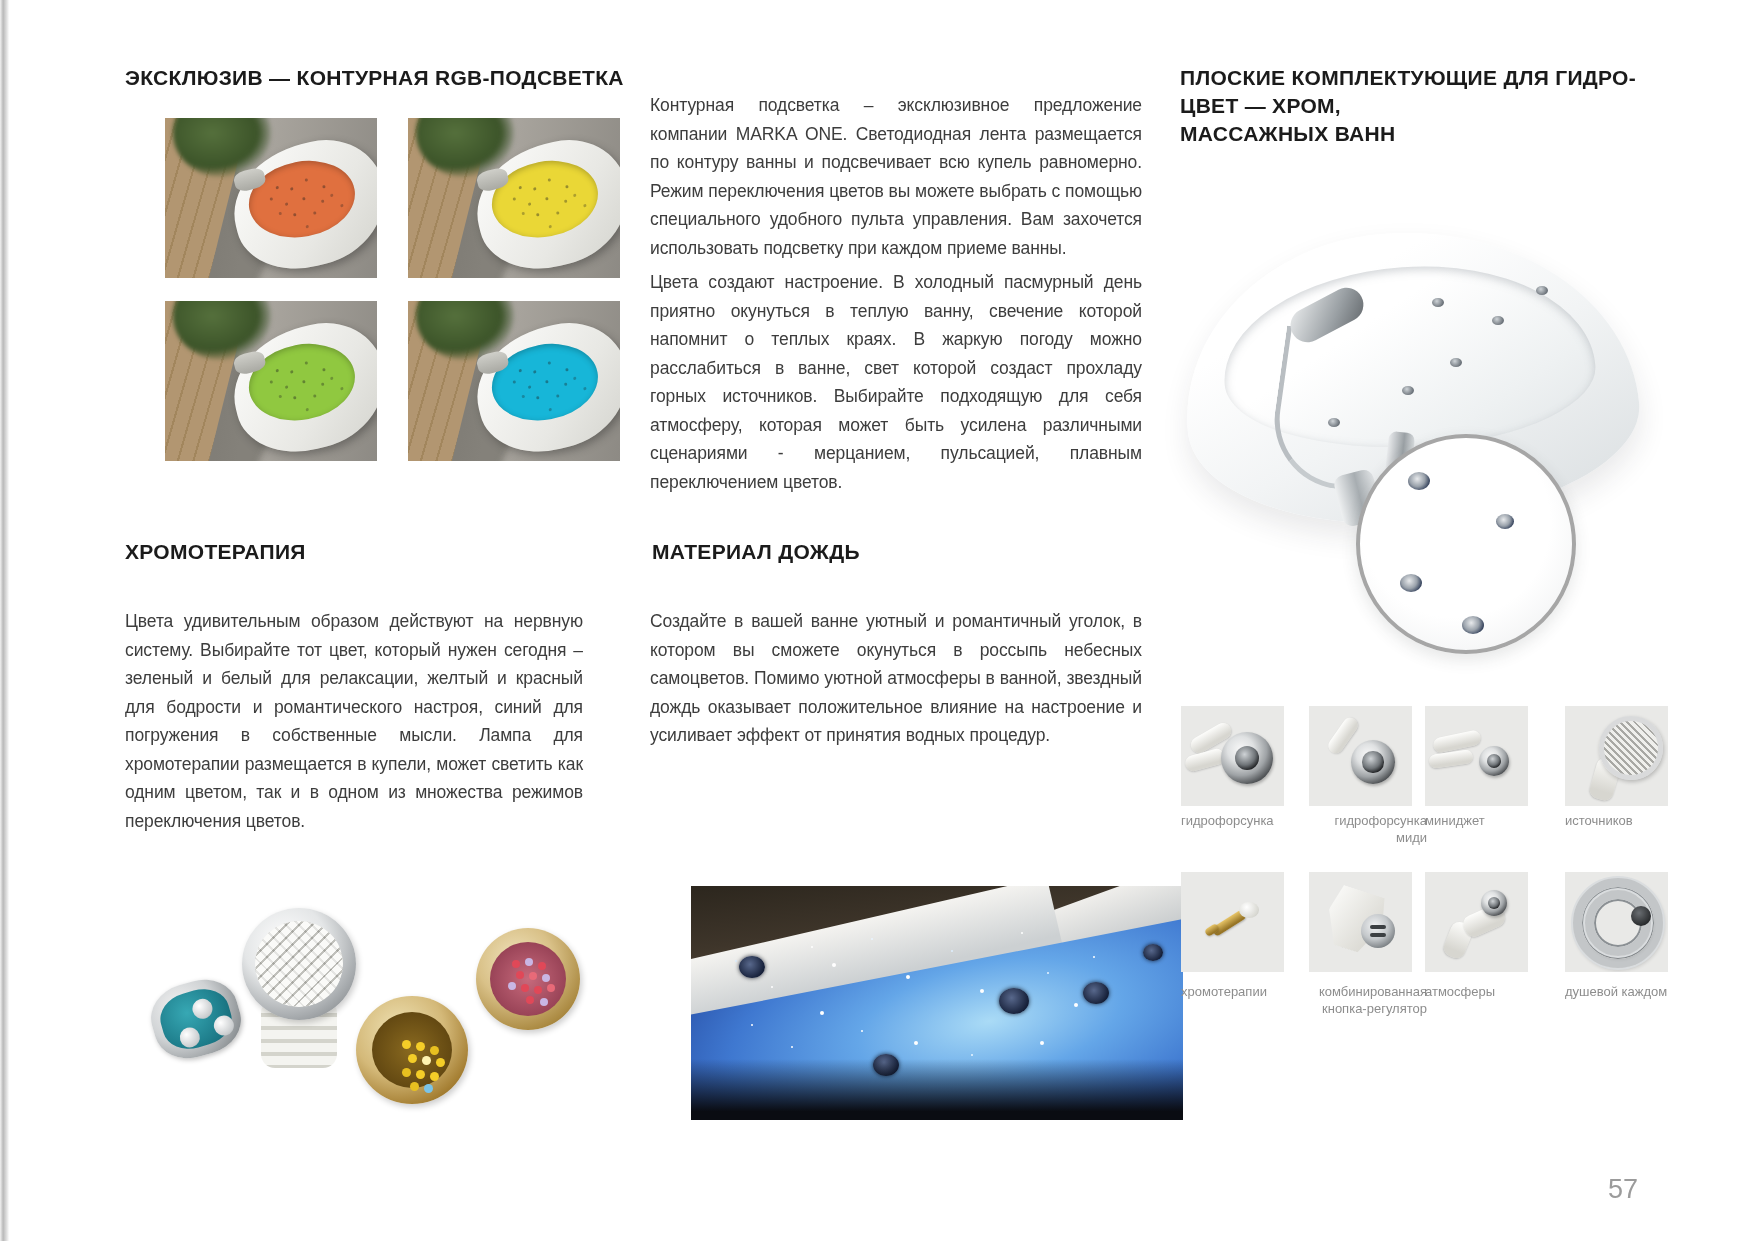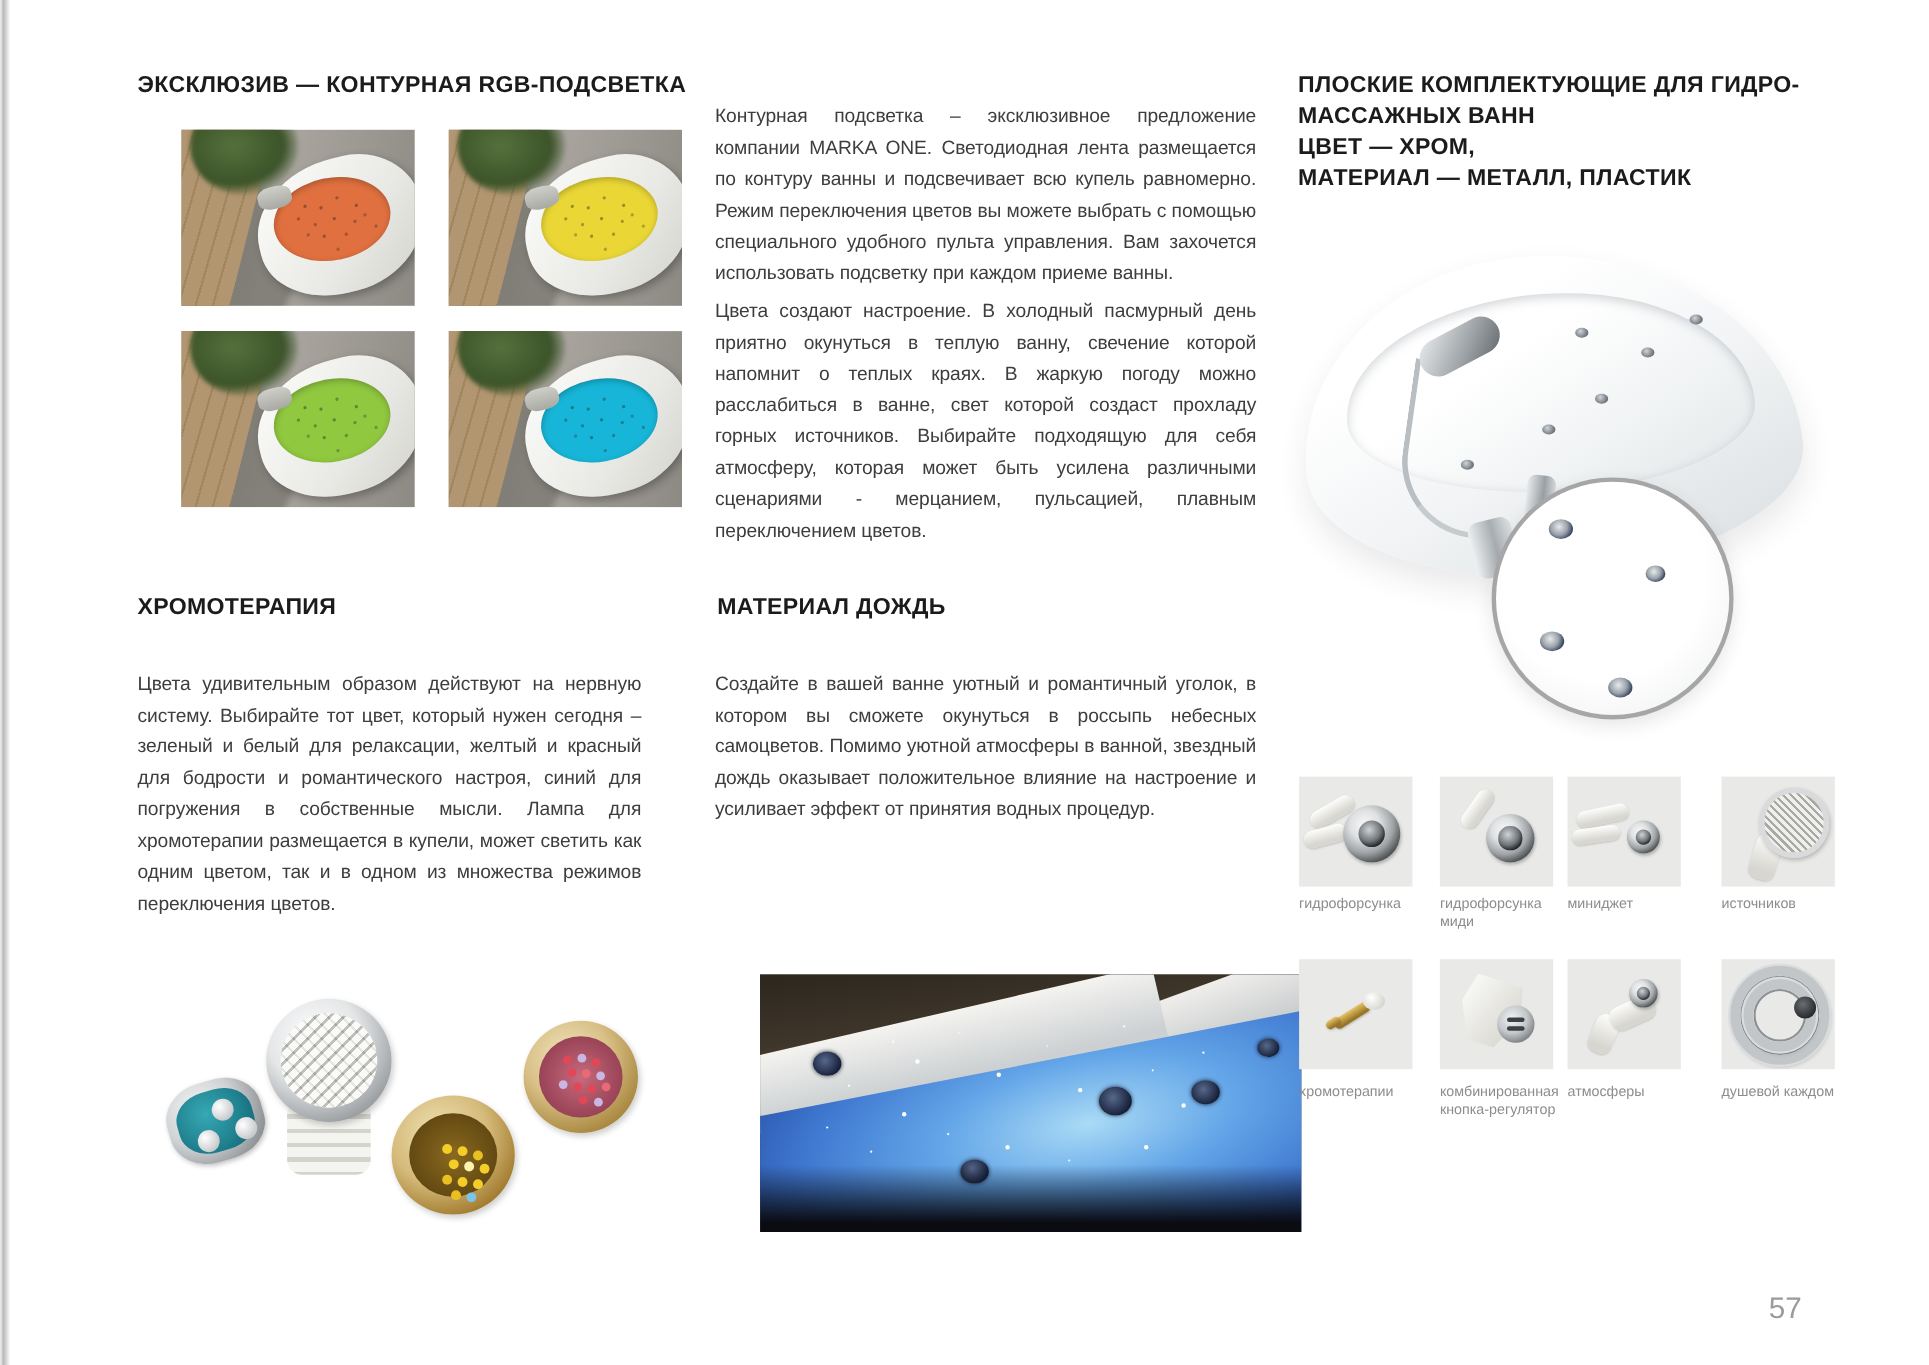--- a/index.html
+++ b/index.html
@@ -128,21 +128,21 @@
     box-shadow:0 6px 16px rgba(50,54,58,.12);}
   .zjet{position:absolute;width:22px;height:18px;border-radius:50%;
     background:radial-gradient(circle at 42% 38%,#e8eaec 0%,#9aa2ab 45%,#2c3a55 78%);}
   .zj1{left:48px;top:34px;} .zj2{left:136px;top:76px;width:18px;height:15px;}
   .zj3{left:40px;top:136px;} .zj4{left:102px;top:178px;}
 
   
   .comp-grid{position:absolute;left:1181px;top:700px;width:500px;height:370px;}
   .cbox{position:absolute;width:103px;height:100px;background:#e9e9e7;overflow:hidden;}
   .clabel{position:absolute;width:118px;font-size:13px;line-height:17px;color:#8d8d8d;text-align:left;}
-  .cc1{left:0px;} .cc2{left:128px;} .cc3{left:244px;} .cc4{left:384px;}
+  .cc1{left:0px;} .cc2{left:128px;text-align:right;} .cc3{left:244px;} .cc4{left:384px;}
   .r1{top:6px;} .r1l{top:112px;} .r2{top:172px;} .r2l{top:283px;}
   .pipe{position:absolute;background:linear-gradient(180deg,#fdfdfb,#d7d6d0 80%);border-radius:9px;
     box-shadow:0 1px 2px rgba(0,0,0,.18);}
   .ring{position:absolute;border-radius:50%;
     background:radial-gradient(circle at 38% 34%,#f8f8f8 0%,#dfe1e2 28%,#9fa3a6 55%,#54575a 74%,#232527 100%);
     box-shadow:1px 2px 3px rgba(0,0,0,.25);}
   .ring:after{content:"";position:absolute;inset:26%;border-radius:50%;
     background:radial-gradient(circle at 40% 35%,#cfd3d6 0%,#6f7478 50%,#121315 80%);}
   .mesh{position:absolute;border-radius:50%;border:5px solid #d9dadb;
     background:repeating-linear-gradient(45deg,#efefec 0 3px,#a8a8a4 3px 5px);box-shadow:1px 2px 4px rgba(0,0,0,.22);}
@@ -256,23 +256,22 @@
     <i class="spjet spj1"></i>
     <i class="spjet spj2"></i>
     <i class="spjet spj3"></i>
     <i class="spjet spj4"></i>
     <i class="spjet spj5"></i>
     <div class="sp-dark"></div>
   </figure>
 
   <div class="h-comp">
     <div>ПЛОСКИЕ КОМПЛЕКТУЮЩИЕ ДЛЯ ГИДРО-</div>
+    <div>ЦВЕТ — ХРОМ,</div>
     <div>МАССАЖНЫХ ВАНН</div>
-    <div>ЦВЕТ — ХРОМ,</div>
-    <div>МАТЕРИАЛ  — МЕТАЛЛ, ПЛАСТИК</div>
   </div>
 
   <div class="bigtub">
     <div class="bt-body">
       <div class="bt-basin"></div>
     </div>
     <div class="bt-hose"></div>
     <div class="bt-handset"></div>
     <div class="bt-faucet1"></div>
     <div class="bt-faucet2"></div>

